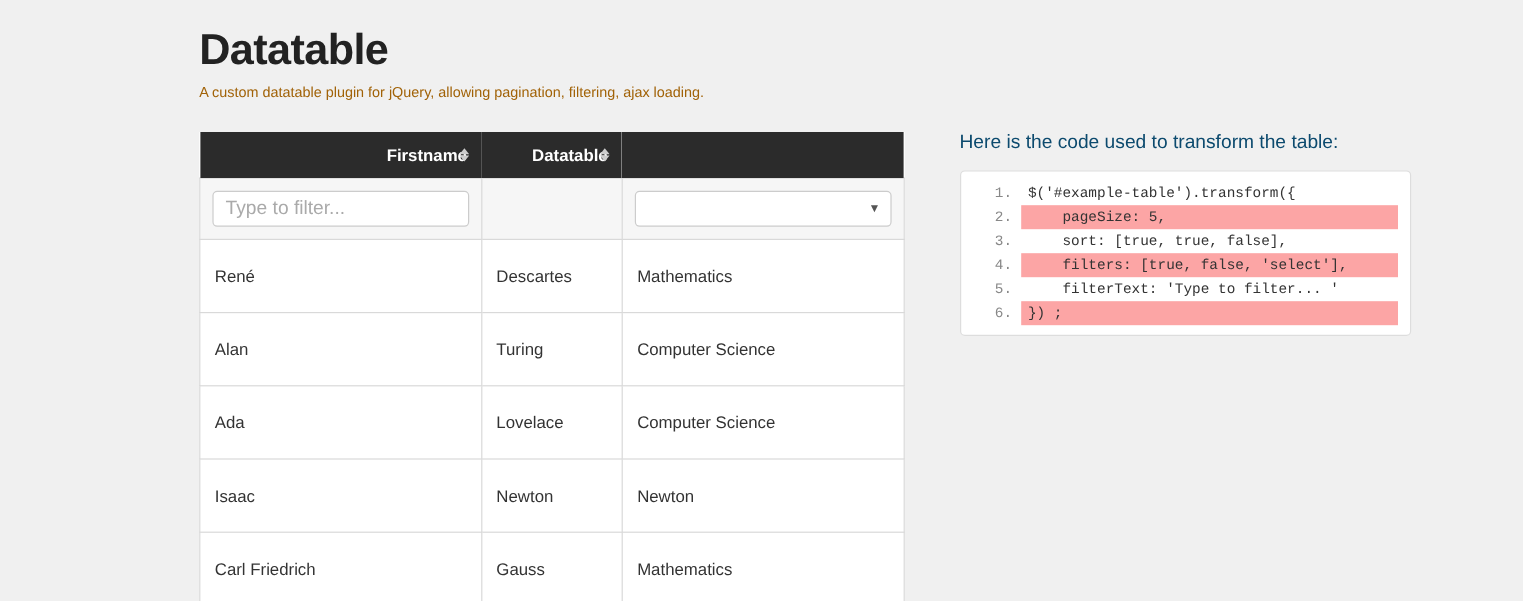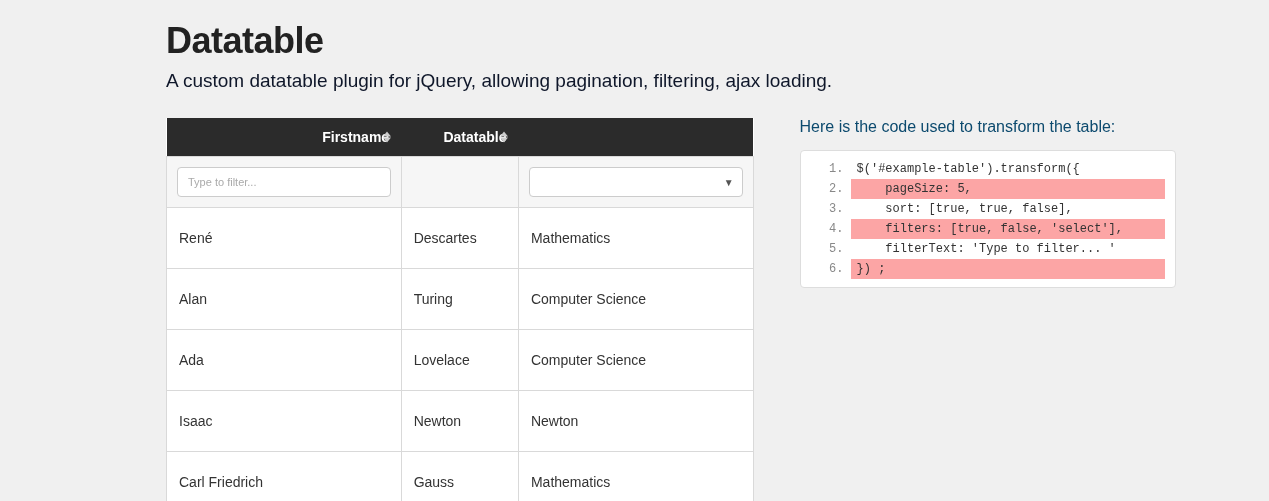--- a/index.html
+++ b/index.html
@@ -24,22 +24,22 @@
     flex-direction: column;
   }
   h1 {
     font-size: 36px;
     font-weight: 700;
     color: #222;
     margin: 0 0 8px 0;
     letter-spacing: -0.5px;
   }
   .lead {
-    font-size: 19px;
-    color: #0f172a;
+    font-size: 12px;
+    color: #a16207;
     margin: 0 0 26px 0;
   }
   .cols {
     display: flex;
     gap: 46px;
     align-items: flex-start;
   }
   .left {
     width: 590px;
   }
@@ -99,21 +99,21 @@
   }
   .col-first { width: 40%; }
   .col-last  { width: 20%; }
   .col-field { width: 40%; }
   input.filter-input {
     width: 100%;
     height: 30px;
     border: 1px solid #ccc;
     border-radius: 4px;
     padding: 4px 10px;
-    font-size: 11px;
+    font-size: 16px;
     color: #555;
   }
   input.filter-input::placeholder { color: #aaa; }
   .select-wrap {
     position: relative;
     width: 100%;
     height: 30px;
     border: 1px solid #ccc;
     border-radius: 4px;
     background: #fff;

